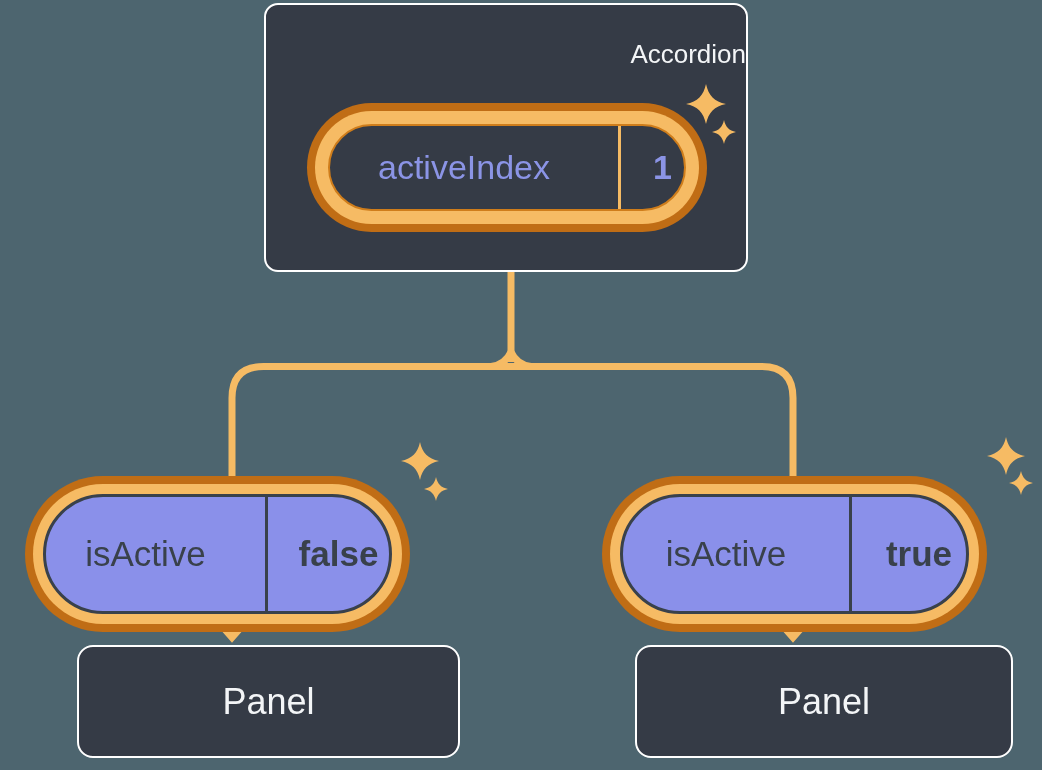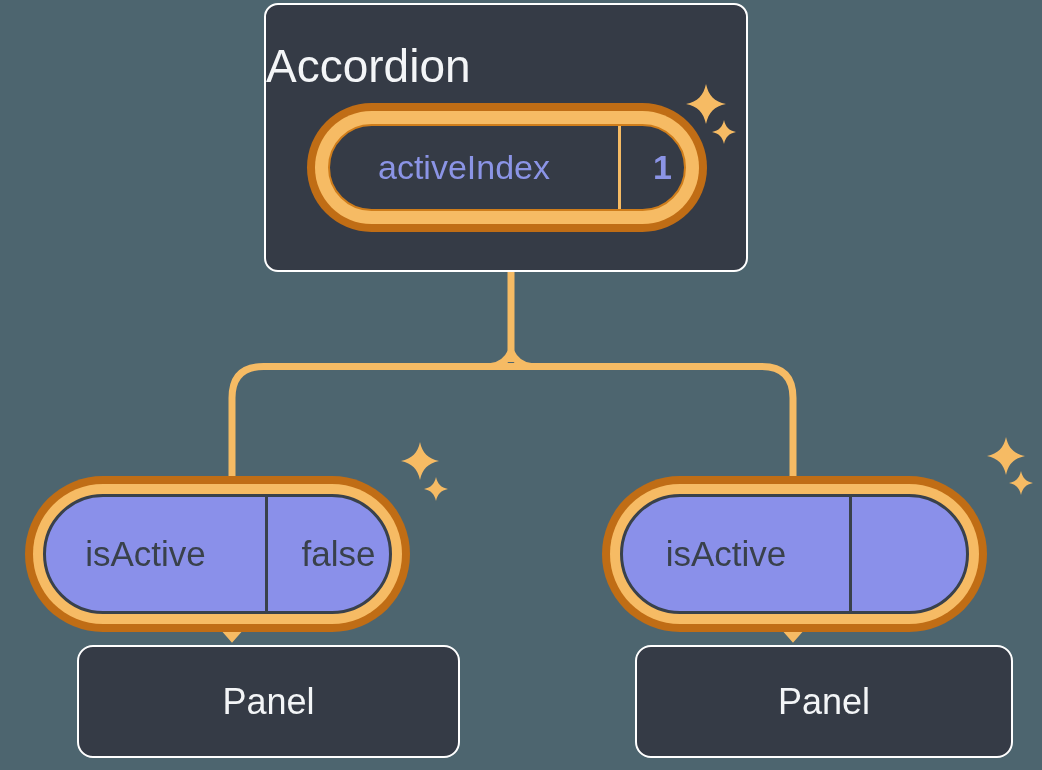--- a/index.html
+++ b/index.html
@@ -38,22 +38,22 @@
     align-items: center;
     justify-content: center;
     margin-left: 35px;
   }
   .panel-left  { left: 42px;  top: 645px; width: 383px; height: 113px; }
   .panel-right { left: 600px; top: 645px; width: 378px; height: 113px; }
 
   .box-title {
     position: absolute;
     left: 0; right: 0; top: 34px;
-    text-align: left;
-    font-size: 46px;
+    text-align: right;
+    font-size: 26px;
     font-weight: 500;
     color: #f3f5f7;
   }
   .panel-label {
     font-size: 36px;
     font-weight: 400;
     color: #f3f5f7;
   }
 
   
@@ -104,21 +104,21 @@
     border: 3px solid var(--slate-text, #39414b);
   }
   .prop-pill-outer .pill-divider { background: var(--slate-text, #39414b); }
   .prop-name, .prop-value {
     display: flex; align-items: center; justify-content: center;
     color: var(--slate-text, #39414b);
     font-size: 35px;
   }
   .prop-pill-left  .prop-name { width: 199px; }
   .prop-pill-right .prop-name { width: 206px; }
-  .prop-value { flex: 1; font-weight: 400; }
+  .prop-value { flex: 1; font-weight: 700; }
 
   .pill-divider { width: 3px; }
 
   .sparkle {
     position: absolute;
     z-index: 4;
   }
 </style>
 </head>
 <body>
@@ -158,20 +158,21 @@
       <div class="pill-divider"></div>
       <div class="prop-value">false</div>
     </div>
   </div>
 
   <div class="pill-outer prop-pill-outer prop-pill-right">
     <div class="pill-ring"></div>
     <div class="pill-core">
       <div class="prop-name">isActive</div>
       <div class="pill-divider"></div>
+      <div class="prop-value">true</div>
     </div>
   </div>
 
   <div class="node-box panel-box panel-left">
     <div class="panel-label">Panel</div>
   </div>
   <div class="node-box panel-box panel-right">
     <div class="panel-label">Panel</div>
   </div>
 

